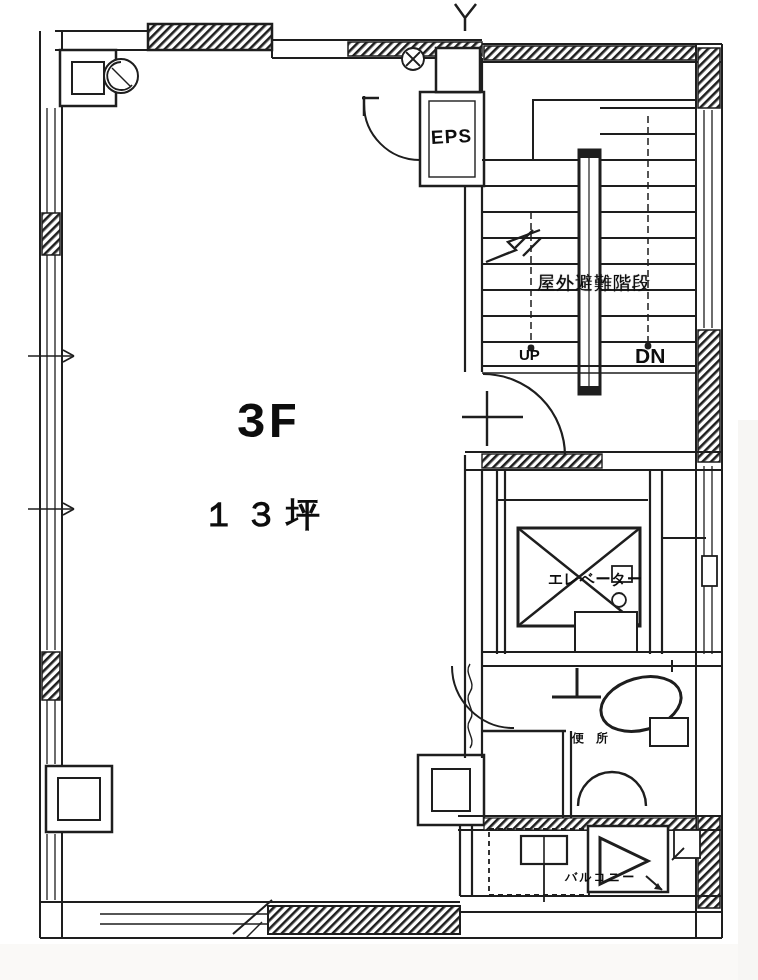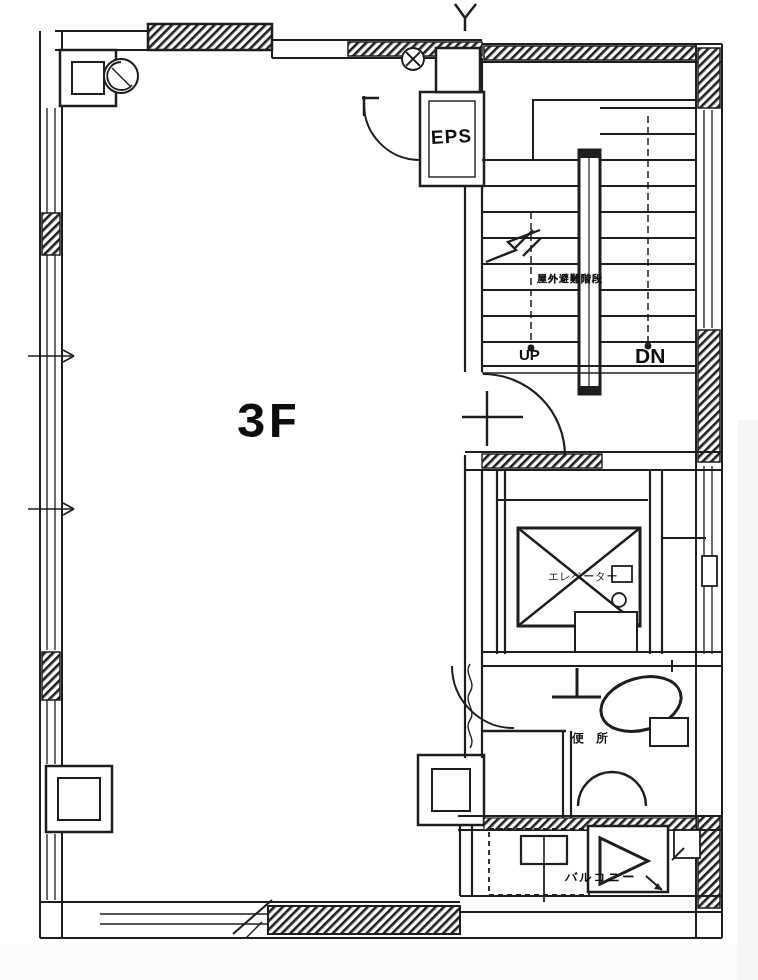--- a/index.html
+++ b/index.html
@@ -5,24 +5,24 @@
   html,body{margin:0;padding:0;background:#ffffff;}
   .plan{
     position:relative;width:758px;height:980px;background:#ffffff;overflow:hidden;
     font-family:"Liberation Sans",sans-serif;color:#111;
   }
   .plan svg{position:absolute;left:0;top:0;}
   .lbl{position:absolute;color:#0d0d0d;white-space:nowrap;line-height:1;}
   .lbl-floor{left:236px;top:399px;font-size:50px;font-weight:bold;letter-spacing:2px;font-family:Liberation Mono, monospace;}
   .lbl-area{left:202px;top:497px;font-size:34px;font-weight:bold;letter-spacing:8px;}
   .lbl-eps{left:431px;top:127px;font-size:19px;font-weight:bold;letter-spacing:1px;transform:rotate(-3deg);}
-  .lbl-stairnote{left:537px;top:274px;font-size:10px;font-weight:bold;letter-spacing:1px;text-shadow:0 0 1px #222;}
+  .lbl-stairnote{left:537px;top:274px;font-size:18px;font-weight:normal;letter-spacing:1px;text-shadow:0 0 1px #222;}
   .lbl-up{left:519px;top:347px;font-size:15px;font-weight:bold;}
   .lbl-dn{left:635px;top:345px;font-size:21px;font-weight:bold;}
-  .lbl-elev{left:548px;top:571px;font-size:11px;font-weight:normal;letter-spacing:0.5px;}
+  .lbl-elev{left:548px;top:571px;font-size:15px;font-weight:bold;letter-spacing:0.5px;}
   .lbl-toilet{left:572px;top:732px;font-size:12px;font-weight:bold;letter-spacing:12px;}
   .lbl-balcony{left:533px;top:871px;font-size:12px;font-weight:bold;letter-spacing:2px;margin-left:32px;}
   .scan-edge-bottom{position:absolute;left:0;top:944px;width:758px;height:36px;background:#faf9f7;}
   .scan-edge-right{position:absolute;left:738px;top:420px;width:20px;height:560px;background:#f7f6f4;}
 </style>
 </head>
 <body>
 
 <div class="plan">
 
@@ -264,20 +264,21 @@
 
         <g stroke-width="1.8">
           <rect x="674" y="830" width="26" height="28" fill="#ffffff"></rect>
           <line x1="672" y1="860" x2="684" y2="848"></line>
         </g>
       </g>
     </g>
   </svg>
 
   <div class="lbl lbl-floor">3F</div>
+  <div class="lbl lbl-area">１３坪</div>
   <div class="lbl lbl-eps">EPS</div>
   <div class="lbl lbl-stairnote">屋外避難階段</div>
   <div class="lbl lbl-up">UP</div>
   <div class="lbl lbl-dn">DN</div>
   <div class="lbl lbl-elev">エレベーター</div>
   <div class="lbl lbl-toilet">便所</div>
   <div class="lbl lbl-balcony">バルコニー</div>
 
   <div class="scan-edge-bottom"></div>
   <div class="scan-edge-right"></div>

